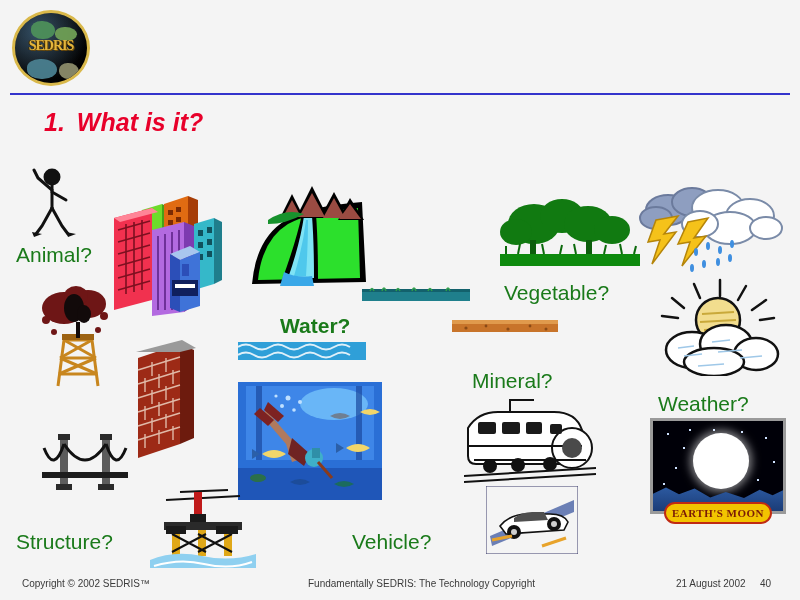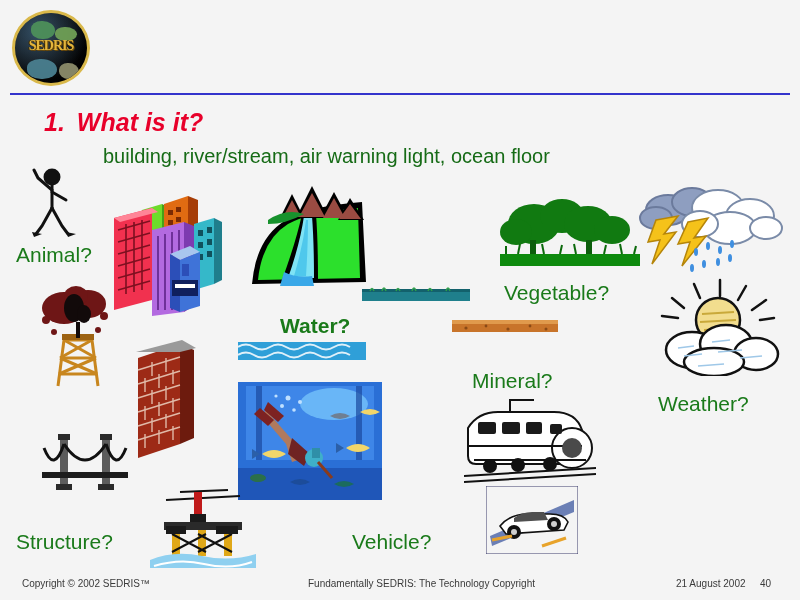--- a/index.html
+++ b/index.html
@@ -241,21 +241,20 @@
       <div class="continent c4"></div>
     </div>
     <div class="logo-text">SEDRIS</div>
   </div>
 
   <div id="rule"></div>
 
   <div id="q1">
     <span class="num">1.</span><span>What is it?</span>
   </div>
-  <div id="examples">building, river/stream, air warning light, ocean floor</div>
 
   <div class="art" id="art-person">
     <svg width="54" height="70" viewBox="0 0 54 70">
       <g stroke="#111" stroke-width="3" fill="none" stroke-linecap="round">
         <circle cx="26" cy="9" r="7" fill="#111"></circle>
         <path d="M26 16 L26 40"></path>
         <path d="M26 22 L12 10 L8 2"></path>
         <path d="M26 24 L40 32"></path>
         <path d="M26 40 L16 58 L10 66"></path>
         <path d="M26 40 L36 58 L42 66"></path>
@@ -669,20 +668,37 @@
         <path d="M28 70 L44 68"></path>
           <path d="M34 78 L52 76"></path>
           <path d="M62 64 L80 62"></path>
         <path d="M68 74 L92 72"></path>
           <path d="M90 80 L112 78"></path>
           <path d="M48 88 L74 86"></path>
       </g>
     </svg>
   </div>
 
+  <div class="art" id="art-moon">
+    <div class="frame">
+      <div class="star" style="left:14px;top:12px"></div>
+      <div class="star" style="left:30px;top:26px"></div>
+      <div class="star" style="left:22px;top:46px"></div>
+      <div class="star" style="left:10px;top:62px"></div>
+      <div class="star" style="left:112px;top:16px"></div>
+      <div class="star" style="left:120px;top:40px"></div>
+      <div class="star" style="left:104px;top:58px"></div>
+      <div class="star" style="left:60px;top:8px"></div>
+      <div class="star" style="left:88px;top:10px"></div>
+      <div class="star" style="left:36px;top:8px"></div>
+      <div class="disc"></div>
+      <div class="ridge"></div>
+    </div>
+    <div class="banner">EARTH'S MOON</div>
+  </div>
 
   <div class="cat cat-animal">Animal?</div>
   <div class="cat cat-vegetable">Vegetable?</div>
   <div class="cat cat-water">Water?</div>
   <div class="cat cat-mineral">Mineral?</div>
   <div class="cat cat-weather">Weather?</div>
   <div class="cat cat-structure">Structure?</div>
   <div class="cat cat-vehicle">Vehicle?</div>
 
   <div class="foot" id="foot-left">Copyright © 2002 SEDRIS™</div>

